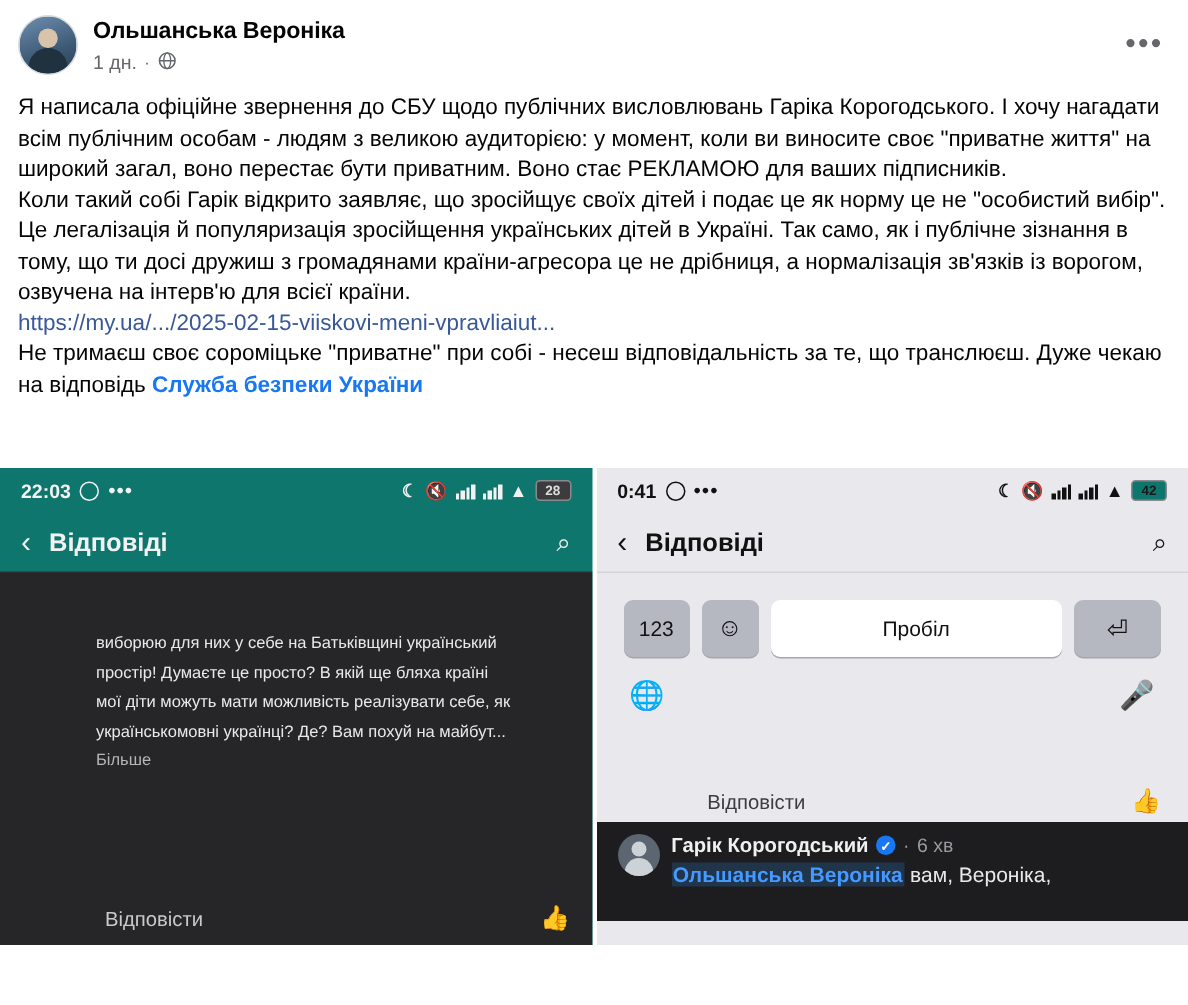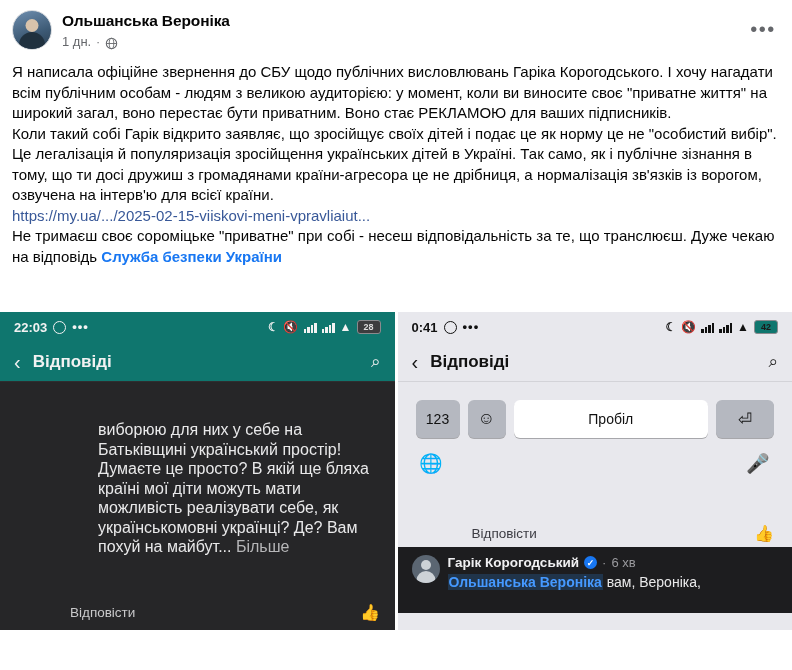--- a/index.html
+++ b/index.html
@@ -64,21 +64,21 @@
   }
   .author-name {
     font-size: 15.5px;
     font-weight: bold;
     color: #050505;
     line-height: 20px;
     letter-spacing: -0.1px;
   }
   .meta-row {
     display: flex;
-    align-items: flex-end;
+    align-items: flex-start;
     gap: 5px;
     margin-top: 3px;
     color: #65676b;
     font-size: 13px;
     line-height: 16px;
   }
   .meta-dot { font-size: 11px; line-height: 16px; }
   .globe-icon {
     width: 13px;
     height: 13px;
@@ -214,24 +214,24 @@
   .shot-right .navbar { color: #111111; border-bottom: 1px solid #d3d3d8; }
 
   
   .msg-area {
     padding: 16px 12px 0 12px;
     position: relative;
     height: 248px;
     background: #262628;
   }
   .bubble {
-    margin-left: 86px;
+    margin-left: 52px;
     margin-top: 22px;
     color: #e9e9ea;
-    font-size: 16px;
+    font-size: 11px;
     line-height: 19.5px;
     max-width: 280px;
   }
   .bubble .more-link { color: #b6b6b8; }
   .reply-row {
     position: absolute;
     left: 70px;
     right: 14px;
     bottom: 8px;
     display: flex;

